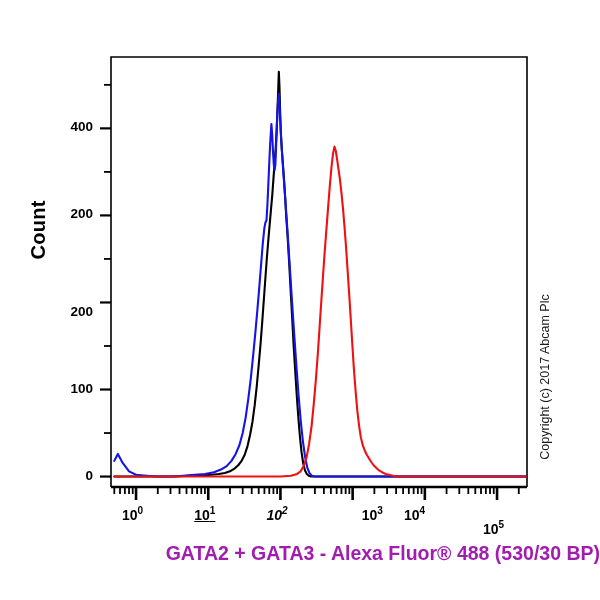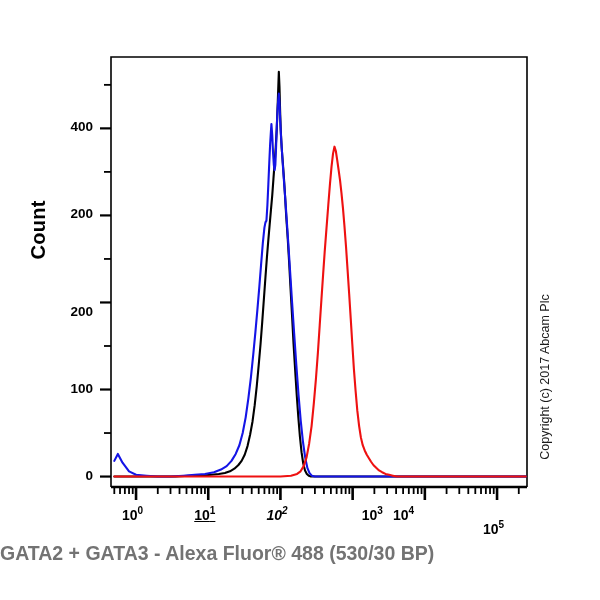--- a/index.html
+++ b/index.html
@@ -34,24 +34,24 @@
     transform: rotate(-90deg);
     transform-origin: center center;
     white-space: nowrap;
     letter-spacing: 0.3px;
   }
   .axis-title-x {
     position: absolute;
     left: 0;
     top: 542px;
     width: 600px;
-    text-align: left;
+    text-align: right;
     font-size: 19.5px;
     font-weight: bold;
-    color: #737373;
+    color: #a21caf;
     white-space: nowrap;
   }
   .copyright {
     position: absolute;
     left: 455px;
     top: 370px;
     width: 180px;
     text-align: center;
     font-size: 12.5px;
     color: #1a1a1a;
@@ -171,17 +171,17 @@
       <div class="tick-label-y" style="width: 40px; left: 53px; top: 380.51px;">100</div>
       <div class="tick-label-y" style="width: 40px; left: 53px; top: 304px;">200</div>
       <div class="tick-label-y" style="width: 40px; left: 53px; top: 206.421px;">200</div>
       <div class="tick-label-y" style="width: 40px; left: 53px; top: 119.377px;">400</div>
     </div>
   <div id="xlabels">
       <div class="tick-label-x" style="left: 122.038px; top: 507px;">10<sup>0</sup></div>
       <div class="tick-label-x" style="left: 194.238px; top: 507px; text-decoration: underline;">10<sup>1</sup></div>
       <div class="tick-label-x" style="left: 266.438px; top: 507px; font-style: italic;">10<sup>2</sup></div>
       <div class="tick-label-x" style="left: 338.639px; top: 507px; margin-left: 23px;">10<sup>3</sup></div>
-      <div class="tick-label-x" style="left: 393px; top: 507px; text-align: center;">10<sup>4</sup></div>
+      <div class="tick-label-x" style="left: 404px; top: 507px; text-align: center;">10<sup>4</sup></div>
       <div class="tick-label-x" style="left: 483.039px; top: 521px;">10<sup>5</sup></div>
     </div>
 
 </div>
 
 </body></html>

